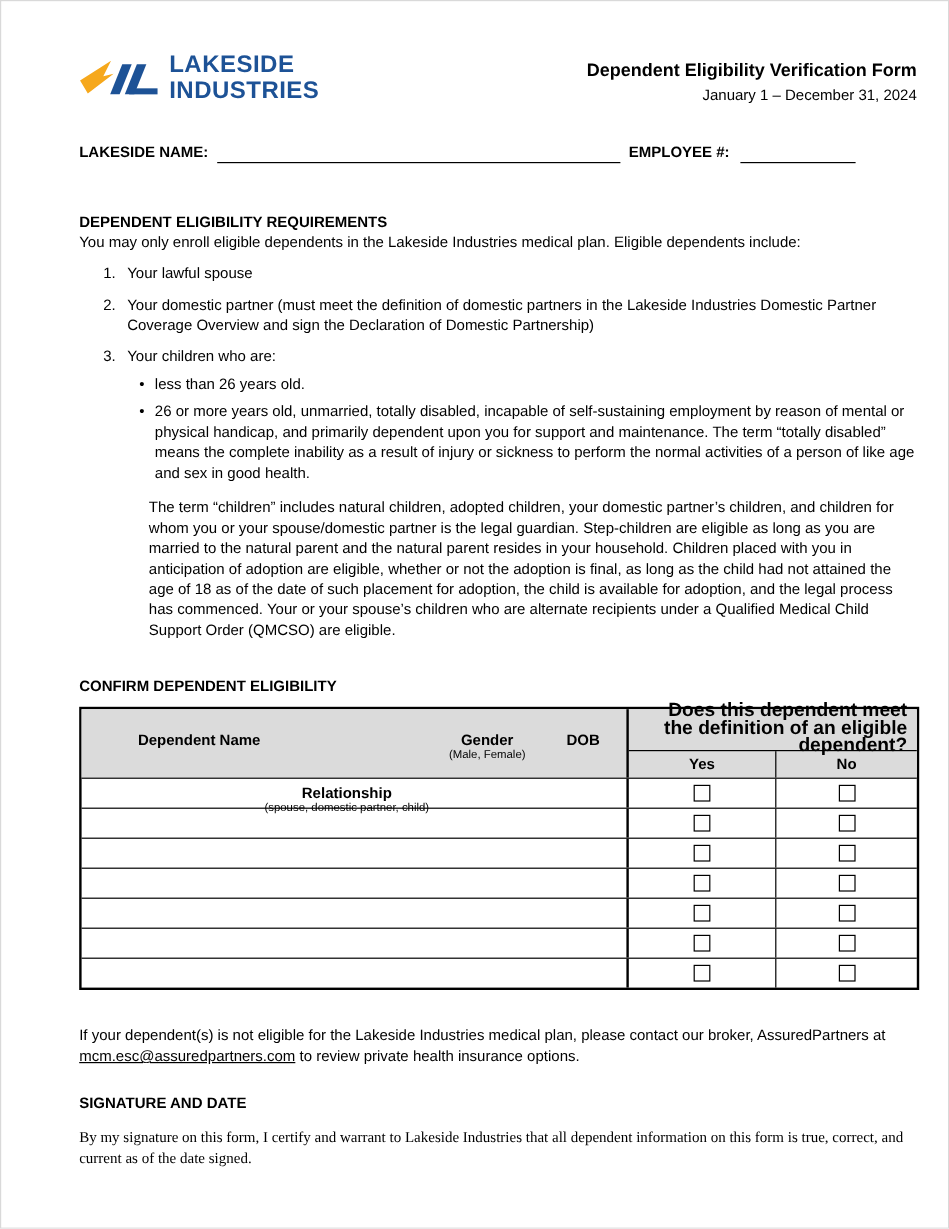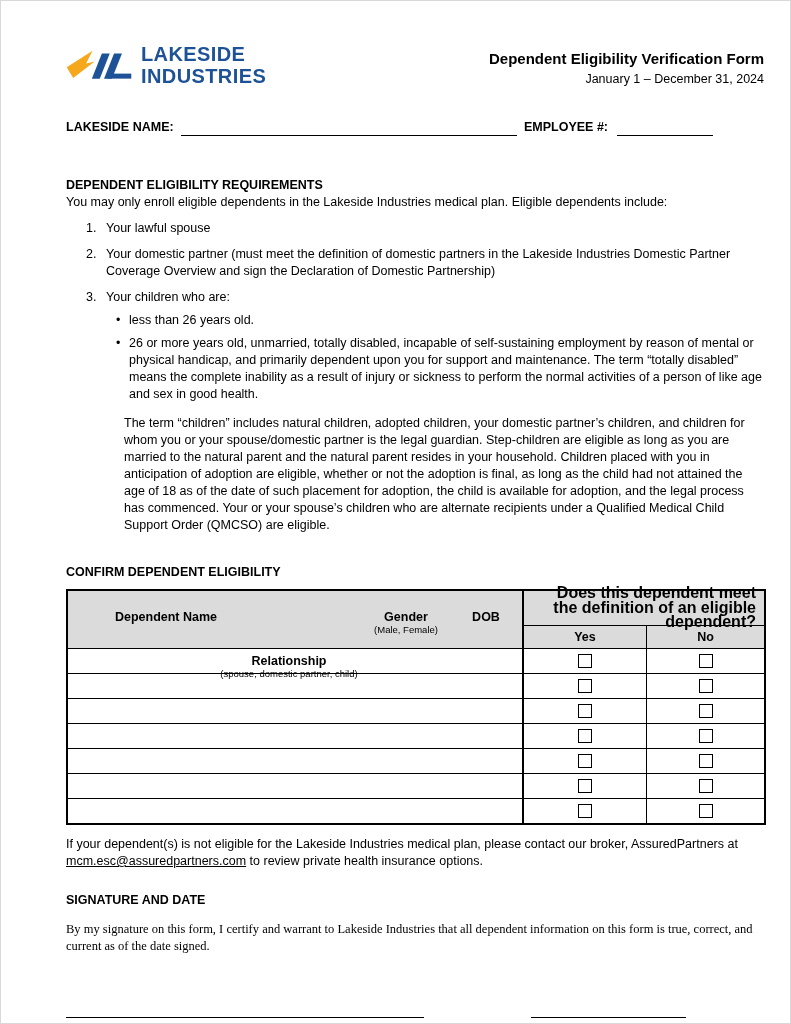--- a/index.html
+++ b/index.html
@@ -48,21 +48,21 @@
   .yn-row{display:flex;flex:1;}
   .yn-yes{flex:0 0 122px;border-right:1.5px solid #000;}
   .yn-no{flex:1;}
   .yn-cell{display:flex;align-items:center;justify-content:center;font-weight:bold;font-size:12.5px;}
   .trow{display:flex;height:24px;border-top:1.5px solid #000;}
   .trow-left{width:456px;flex:0 0 456px;border-right:2px solid #000;box-sizing:border-box;}
   .trow-yes{flex:0 0 122px;border-right:1.5px solid #000;display:flex;align-items:center;justify-content:center;}
   .trow-no{flex:1;display:flex;align-items:center;justify-content:center;}
   .checkbox{width:12px;height:12px;border:1.5px solid #000;background:#fff;}
   
-  .broker-note{margin-top:11px;}
+  .broker-note{margin-top:30px;}
   .email{text-decoration:underline;}
   .sig-heading{font-weight:bold;margin-top:22px;}
   .statement{margin-top:12px;font-family:Liberation Serif, serif;}
   .sig-row{display:flex;margin-top:48px;}
   .sig-block{width:358px;}
   .date-block{width:155px;margin-left:107px;}
   .sig-line{border-bottom:1px solid #000;height:14px;}
 </style>
 </head>
 <body>

